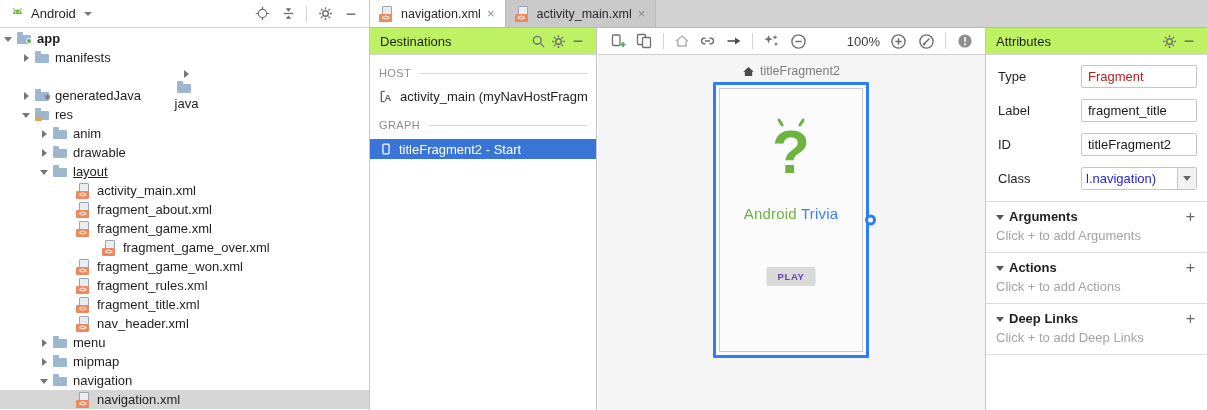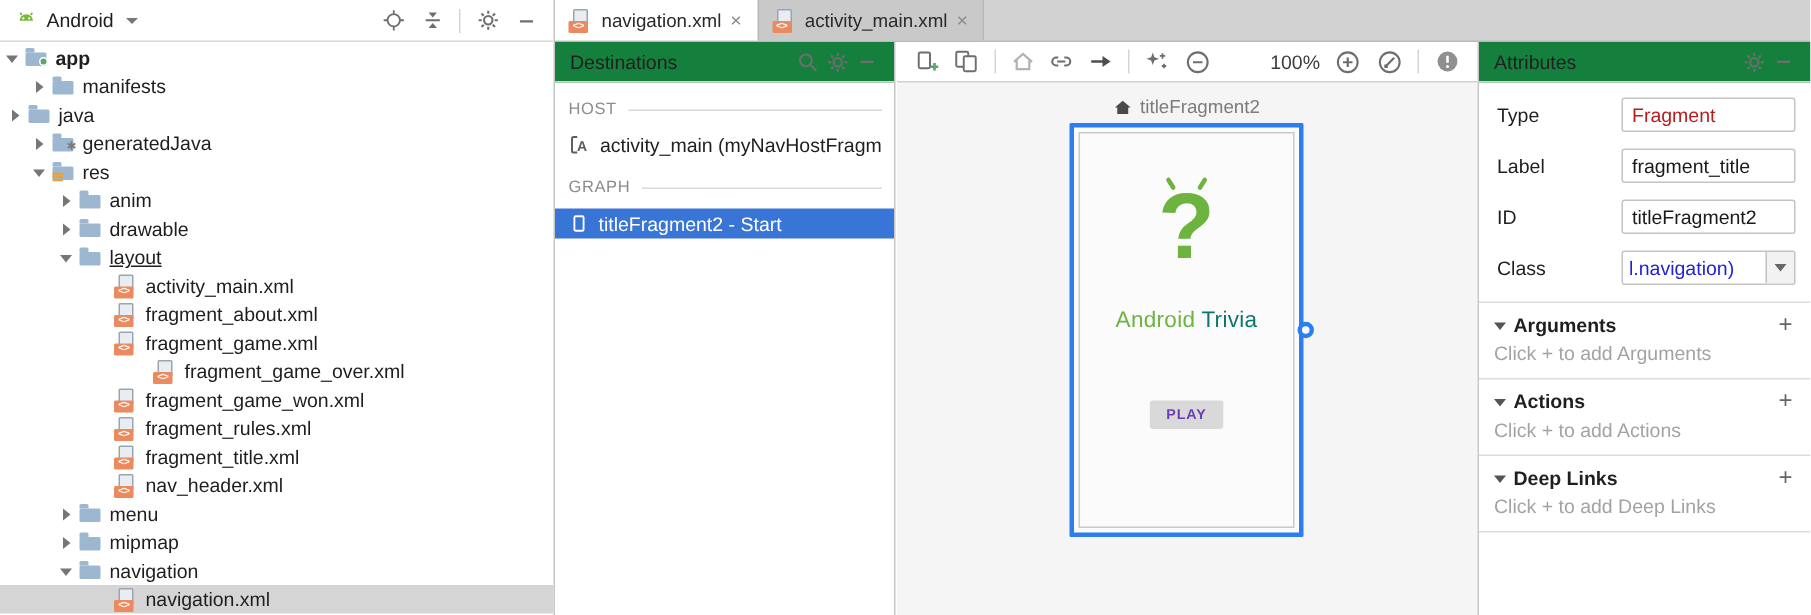--- a/index.html
+++ b/index.html
@@ -37,21 +37,21 @@
   
   .tabbar { position:absolute; left:370px; top:0; right:0; height:28px; background:#d2d2d2; border-bottom:1px solid #b9b9b9; display:flex; }
   .tab { display:flex; align-items:center; gap:5px; padding:0 9px; font-size:12.5px; color:#2a2a2a; border-right:1px solid #b9b9b9; }
   .tab.active { background:#ffffff; }
   .tab.inactive { background:#c9c9c9; }
   .tab .ticon { margin-right:0; }
   .tab-close { color:#8a8a8a; font-size:13px; line-height:13px; padding:0 1px; }
 
   
   .destinations { position:absolute; left:370px; top:28px; width:227px; bottom:0; background:#fff; border-right:1px solid #c6c6c6; }
-  .panel-header { height:27px; display:flex; align-items:center; padding:0 8px 0 10px; border-bottom:1px solid #d4d4d4; background:#15803d; }
+  .panel-header { height:27px; display:flex; align-items:center; padding:0 8px 0 10px; border-bottom:1px solid #d4d4d4; background:#bef264; }
   .panel-title { font-size:13px; color:#1f1f1f; }
   .sec-label { display:flex; align-items:center; gap:8px; margin:12px 0 0 9px; font-size:11px; color:#8c8c8c; letter-spacing:0.4px; }
   .sec-label .rule { flex:1; height:1px; background:#d9d9d9; margin-right:8px; }
   .dest-row { display:flex; align-items:center; gap:6px; height:22px; padding-left:9px; font-size:13px; white-space:nowrap; overflow:hidden; margin-top:6px; }
   .dest-row.selected { background:#3875d6; color:#fff; margin-top:8px; height:20px; }
 
   
   .canvas-wrap { position:absolute; left:598px; top:28px; width:387px; bottom:0; background:#f5f5f5; }
   .canvas-toolbar { height:27px; background:#fff; border-bottom:1px solid #cfcfcf; display:flex; align-items:center; padding:0 10px 0 12px; gap:9px; color:#6e6e6e; }
   .tb-sep { width:1px; height:16px; background:#d4d4d4; margin:0 1px; }
@@ -61,21 +61,21 @@
   .frag-label .ic { color:#4a4a4a; }
   .preview { position:absolute; left:115px; top:54px; width:156px; height:276px; background:#fbfbfb; border:3px solid #2d7eee; border-radius:1px; }
   .preview::before { content:''; position:absolute; inset:3px; border:1px solid #c9c9c9; }
   .q-wrap { position:absolute; top:36px; left:50%; transform:translateX(-50%); }
   .q-glyph { font-size:62px; font-weight:bold; color:#6db33f; line-height:1; display:block; }
   .ant { position:absolute; width:3px; height:9px; background:#6db33f; border-radius:2px; top:-3px; }
   .ant.l { left:7px; transform:rotate(-32deg); }
   .ant.r { right:7px; transform:rotate(32deg); }
   .brand { position:absolute; top:120px; width:100%; text-align:center; font-size:15px; letter-spacing:0.2px; }
   .brand .green { color:#6db33f; }
-  .brand .dark { color:#0f766e; }
+  .brand .dark { color:#3b82f6; }
   .play-btn { position:absolute; top:182px; left:50%; transform:translateX(-50%); background:#d9d9d9; color:#6a40b8; font-size:9.5px; font-weight:bold; letter-spacing:0.6px; padding:4px 11px; border-radius:2px; }
   .handle { position:absolute; right:-10px; top:50%; transform:translateY(-50%); width:11px; height:11px; border-radius:50%; background:#fff; border:3px solid #2d7eee; }
 
   
   .attributes { position:absolute; left:985px; top:28px; right:0; bottom:0; background:#fff; border-left:1px solid #c6c6c6; }
   .attr-form { padding:4px 10px 6px 12px; }
   .attr-row { display:flex; align-items:center; height:34px;justify-content:space-between; }
   .attr-row .f-label { flex:1; font-size:13px; color:#1f1f1f; }
   .f-input { width:116px; height:23px; border:1px solid #c4c4c4; border-radius:2px; background:#fff; font-size:13px; padding:0 6px; display:flex; align-items:center; white-space:nowrap; overflow:hidden; color:#1a1a1a; font-family:"Liberation Sans", sans-serif; }
   .f-input.disabled { color:#b91c1c; }
@@ -223,21 +223,21 @@
         </span>
         <span class="tlabel">app</span>
       </div>
       <div class="tree-row" style="padding-left: 20px;">
         <span class="chev right"></span>
         <span class="ticon">
           <span class="folder-base"></span>
         </span>
         <span class="tlabel">manifests</span>
       </div>
-      <div class="tree-row" style="padding-left: 4px;">
+      <div class="tree-row" style="padding-left: 4px; flex-direction: column;">
         <span class="chev right"></span>
         <span class="ticon">
           <span class="folder-base"></span>
         </span>
         <span class="tlabel">java</span>
       </div>
       <div class="tree-row" style="padding-left: 20px;">
         <span class="chev right"></span>
         <span class="ticon">
           <span class="folder-base">

